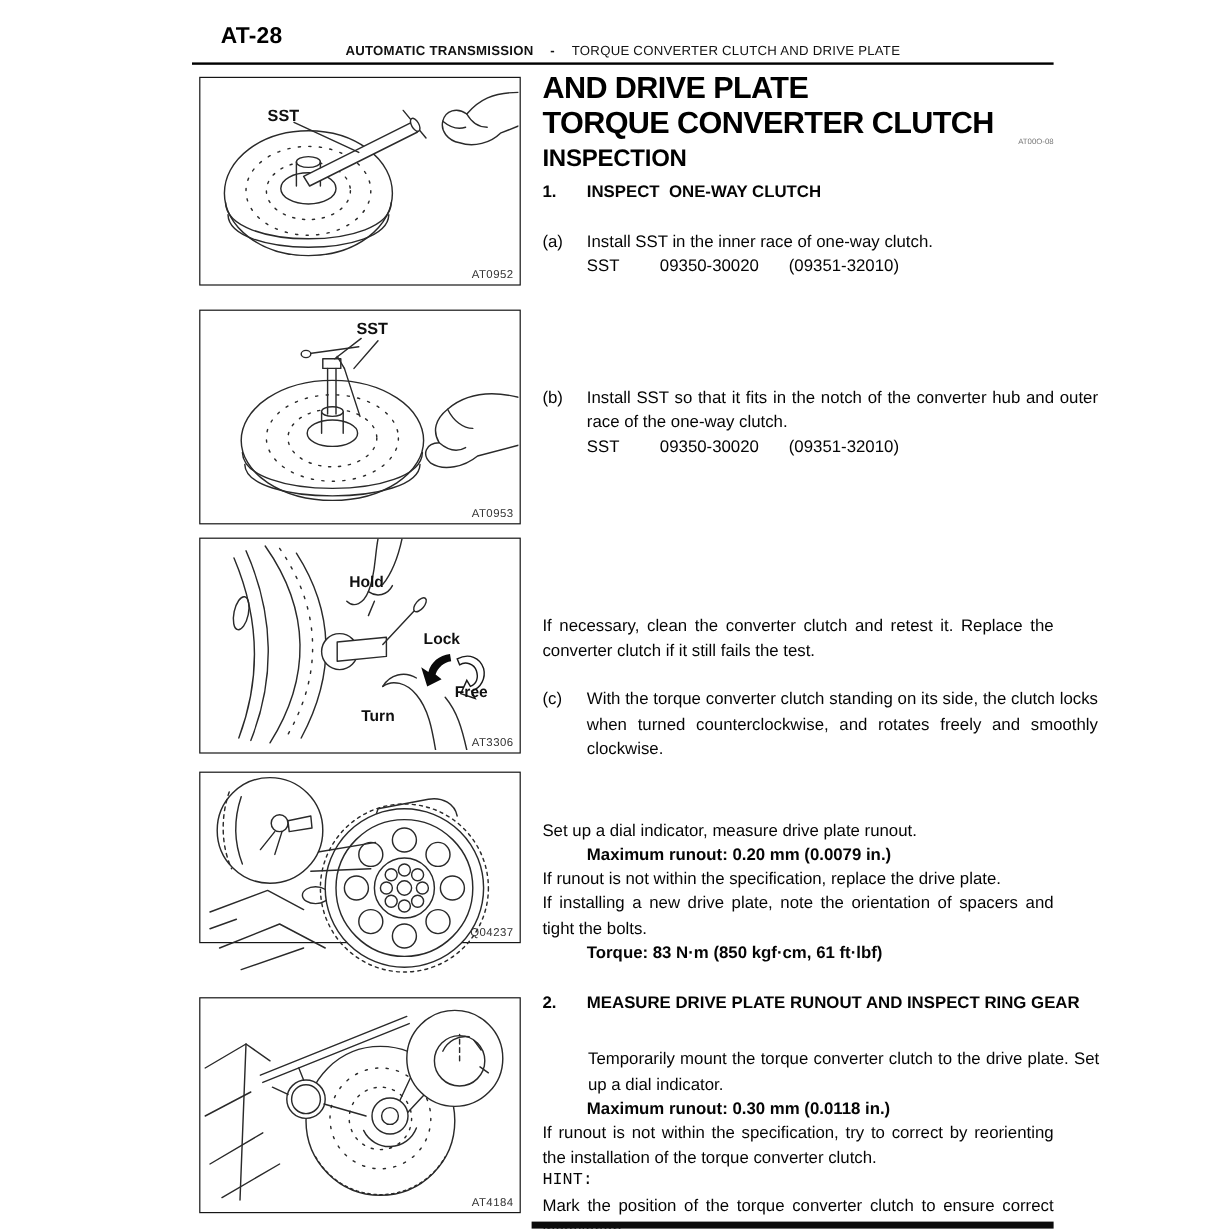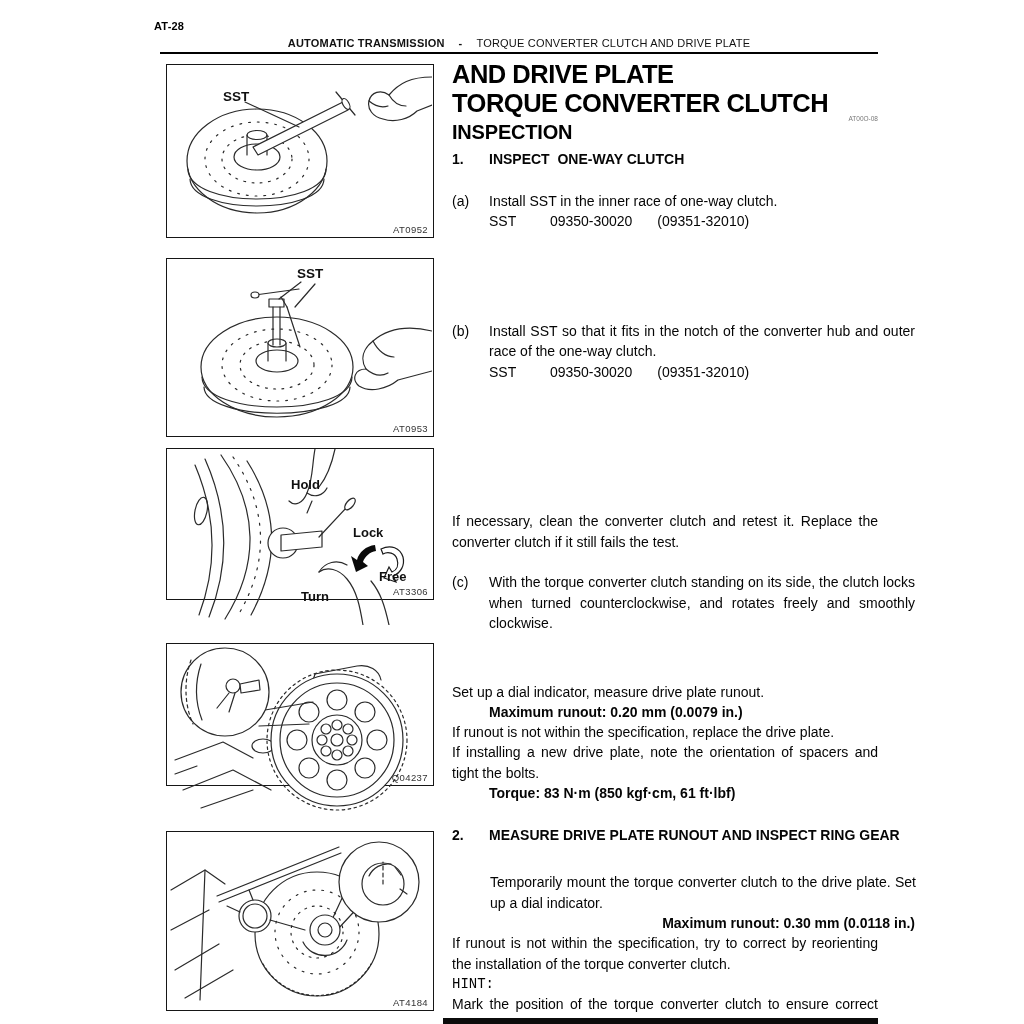--- a/index.html
+++ b/index.html
@@ -3,21 +3,21 @@
 <meta charset="utf-8">
 <style>
   html,body{margin:0;padding:0;}
   body{
     width:1024px;height:1024px;position:relative;overflow:hidden;
     background:#ffffff;color:#000;
     font-family:"Liberation Sans", sans-serif;
     -webkit-font-smoothing:antialiased;
   }
   .abs{position:absolute;}
-  .pageno{left:154px;top:20px;font-size:11px;font-weight:bold;letter-spacing:.2px;}
+  .pageno{left:184px;top:20px;font-size:19px;font-weight:bold;letter-spacing:.2px;}
   .runhead{left:160px;top:37px;width:718px;text-align:center;font-size:11px;letter-spacing:.2px;color:#111;}
   .runhead .rh-b{font-weight:bold;}
   .runhead .rh-sep{margin:0 14px;font-weight:bold;}
   .headrule{left:160px;top:52px;width:718px;height:2px;background:#000;}
   .fig{left:166px;width:268px;border:1.7px solid #161616;background:#fff;box-sizing:border-box;}
   .figcode{position:absolute;right:5px;bottom:2px;font-size:9.5px;color:#333;letter-spacing:.4px;}
   svg{display:block;}
   svg *{vector-effect:non-scaling-stroke;}
   .ln{fill:none;stroke:#2a2a2a;stroke-width:1.2;stroke-linecap:round;stroke-linejoin:round;}
   .lnw{fill:#fff;stroke:#2a2a2a;stroke-width:1.2;stroke-linecap:round;stroke-linejoin:round;}
@@ -86,21 +86,21 @@
     <path class="ln" d="M120,48 L114,38" stroke-width="2"></path>
     <path class="ln" d="M265,72 C240,66 220,70 206,82 C196,90 193,100 199,110 C188,110 184,120 192,127 C203,134 220,130 231,121 L265,112"></path>
     <path class="ln" d="M206,82 C211,92 219,98 227,98"></path>
     <path class="ln" d="M199,110 C206,116 214,118 221,114"></path>
     <path class="ln" d="M134,23 L112,40 M148,25 L128,48"></path>
     <text class="figtext" x="130" y="19">SST</text>
   </svg>
   <span class="figcode">AT0953</span>
 </div>
 
-<div class="abs fig" style="top:448px;height:152px;">
+<div class="abs fig" style="top:448px;height:180px;">
   <svg width="265" height="176" viewBox="0 0 265 176">
     <path class="ln" d="M28,16 C50,68 50,118 32,166"></path>
     <path class="ln" d="M38,10 C62,64 62,118 42,168"></path>
     <path class="ln" d="M54,6 C92,60 92,116 58,170"></path>
     <path class="ln" d="M66,8 C102,60 102,116 70,168" stroke-dasharray="2 7" stroke-width="5"></path>
     <path class="ln" d="M80,12 C112,62 112,114 84,166"></path>
     <ellipse class="ln" cx="34" cy="62" rx="6" ry="14" transform="rotate(12 34 62)"></ellipse>
     <circle class="lnw" cx="116" cy="94" r="15"></circle>
     <path class="lnw" d="M114,86 L155,82 L155,98 L114,102 Z"></path>
     <path class="ln" d="M152,88 L180,58" stroke-width="2.2"></path>
@@ -235,18 +235,18 @@
   <span class="lbl shead">2.</span>
   <span class="shead just" style="display:block;">MEASURE DRIVE PLATE RUNOUT AND INSPECT RING GEAR</span>
 </div>
 <div class="abs col body" style="top:682px;">Set up a dial indicator, measure drive plate runout.</div>
 <div class="abs col body spec" style="top:702px;">Maximum runout: 0.20 mm (0.0079 in.)</div>
 <div class="abs col body just" style="top:722px;">If runout is not within the specification, replace the drive plate.</div>
 <div class="abs col body just" style="top:742px;">If installing a new drive plate, note the orientation of spacers and tight the bolts.</div>
 <div class="abs col body spec" style="top:783px;">Torque: 83 N·m (850 kgf·cm, 61 ft·lbf)</div>
 
 <div class="abs col body just" style="top:872px;margin-left:38px;">Temporarily mount the torque converter clutch to the drive plate. Set up a dial indicator.</div>
-<div class="abs col body spec" style="top:913px;text-align:right;">Maximum runout: 0.30 mm (0.0118 in.)</div>
+<div class="abs col body spec" style="top:913px;">Maximum runout: 0.30 mm (0.0118 in.)</div>
 <div class="abs col body just" style="top:933px;">If runout is not within the specification, try to correct by reorienting the installation of the torque converter clutch.</div>
 <div class="abs col body" style="top:974px;font-family:Liberation Mono, monospace;">HINT:</div>
 <div class="abs col body just" style="top:994px;">Mark the position of the torque converter clutch to ensure correct installation.</div>
 
 <div class="abs botbar"></div>
 
 </body></html>

